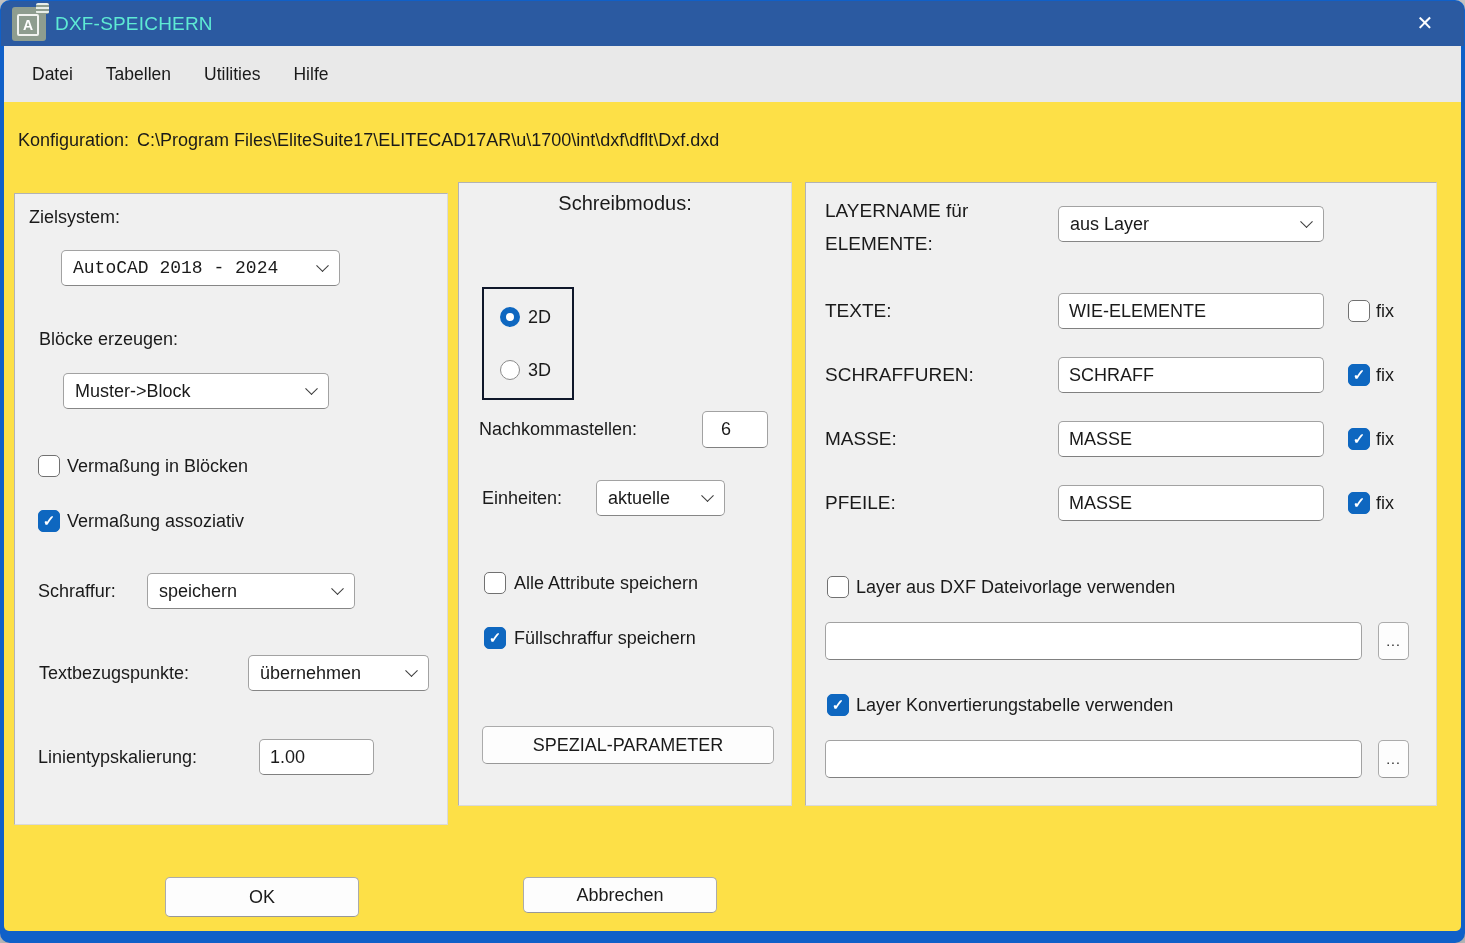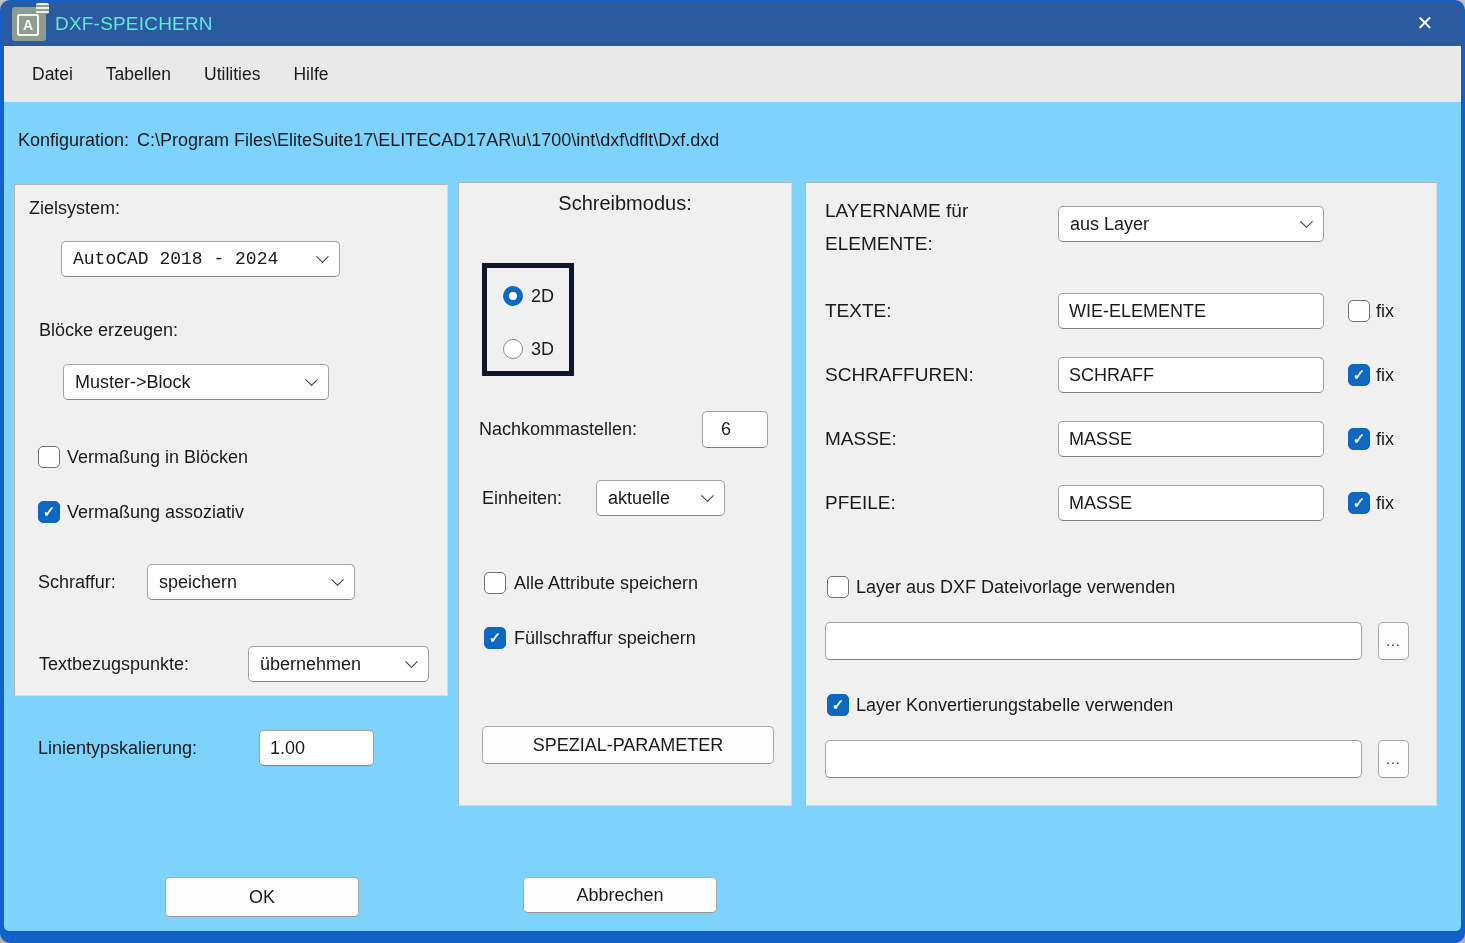--- a/index.html
+++ b/index.html
@@ -34,35 +34,35 @@
     position:absolute; left:54px; top:0; height:45px; line-height:45px;
     color:#5eead4; font-size:19px; letter-spacing:.2px;
   }
   .close-icon {
     position:absolute; right:24px; top:0; height:45px; width:30px;
     color:#fff; font-size:20px; line-height:45px; text-align:center; cursor:pointer;
   }
 
   .content {
     position:absolute; top:46px; left:4px; right:4px; bottom:12px;
-    background:#7dd3fc; border-radius:0 0 5px 5px; overflow:hidden;
+    background:#fde047; border-radius:0 0 5px 5px; overflow:hidden;
   }
   .menubar {
     position:absolute; top:0; left:0; right:0; height:56px;
     background:#E9E9E9; display:flex; align-items:center; gap:33px; padding-left:28px;
     font-size:17.5px;
   }
   .menu-item { cursor:default; }
 
   .config-row { position:absolute; left:14px; top:84px; font-size:18px; white-space:nowrap; }
   .config-row .lbl { margin-right:8px; }
 
   .panel { position:absolute; background:#F0F0F0; border:1px solid #B3B3B3;
     border-right-color:#DADADA; border-bottom-color:#DADADA; }
-  .panel-left   { left:10px;  top:138px; width:434px; height:512px; }
+  .panel-left   { left:10px;  top:147px; width:434px; height:632px; }
   .panel-middle { left:454px; top:136px; width:334px; height:624px; }
   .panel-right  { left:801px; top:136px; width:632px; height:624px;padding-left:28px; }
 
   .lbl-abs { position:absolute; font-size:18px; line-height:22px; white-space:nowrap; }
   .lbl-right { font-size:19px; }
 
   .dropdown {
     position:absolute; background:#fff; border:1px solid #A2A2A2; border-bottom-color:#868686;
     border-radius:5px; display:flex; align-items:center; padding:0 12px 0 11px;
     font-size:18px; cursor:default;
@@ -84,21 +84,21 @@
   }
   .checkbox::after { content:"✓"; font-size:15px; font-weight:bold; color:#fff; opacity:0; }
   .checkbox.checked { background:#0E67C0; border-color:#0E67C0; }
   .checkbox.checked::after { opacity:1; }
   .cb-label { position:absolute; font-size:18px; line-height:22px; white-space:nowrap; cursor:pointer; }
 
   .radio { position:absolute; width:20px; height:20px; border-radius:50%; background:#fff;
     border:1.5px solid #8a8a8a; cursor:pointer; }
   .radio.selected { border:6px solid #0E67C0; }
 
-  .groupbox { position:absolute; border:5px solid #0f172a; }
+  .groupbox { position:absolute; border:2px solid #0f172a;margin-top:24px; }
 
   .btn {
     position:absolute; background:#FDFDFD; border:1px solid #ABABAB; border-bottom-color:#989898;
     border-radius:5px; font-size:18px; color:#1a1a1a; cursor:pointer;
     font-family:"Liberation Sans", sans-serif; text-align:center;
   }
   .btn-browse { font-size:14px; letter-spacing:1px; line-height:30px; }
   .panel-title-center { position:absolute; left:0; right:0; top:9px; text-align:center; font-size:20px; }
 </style>
 </head>

